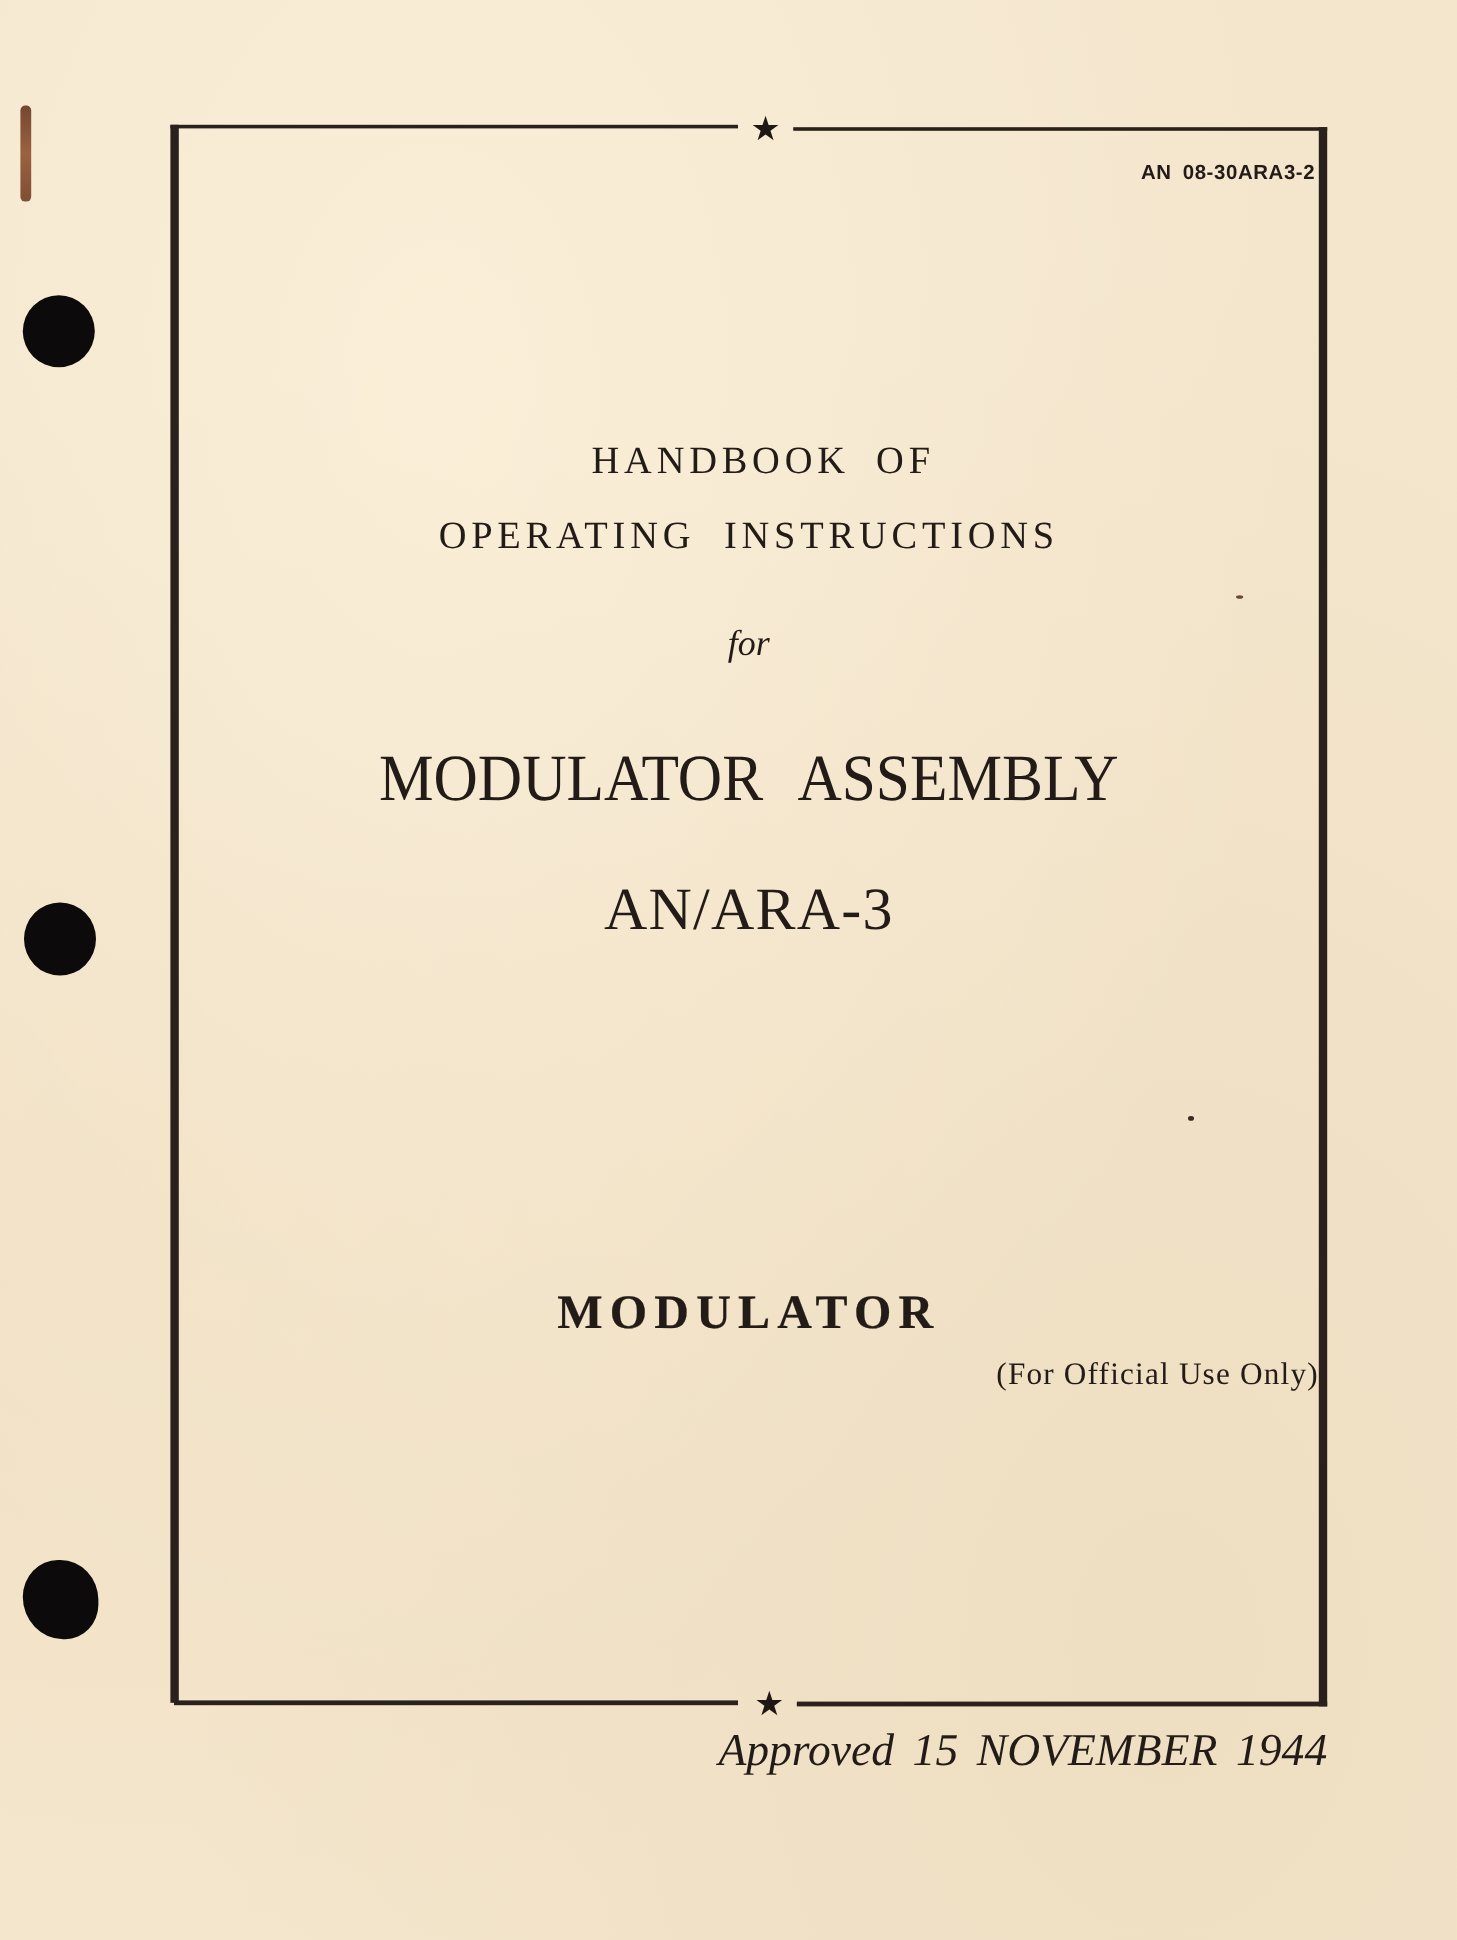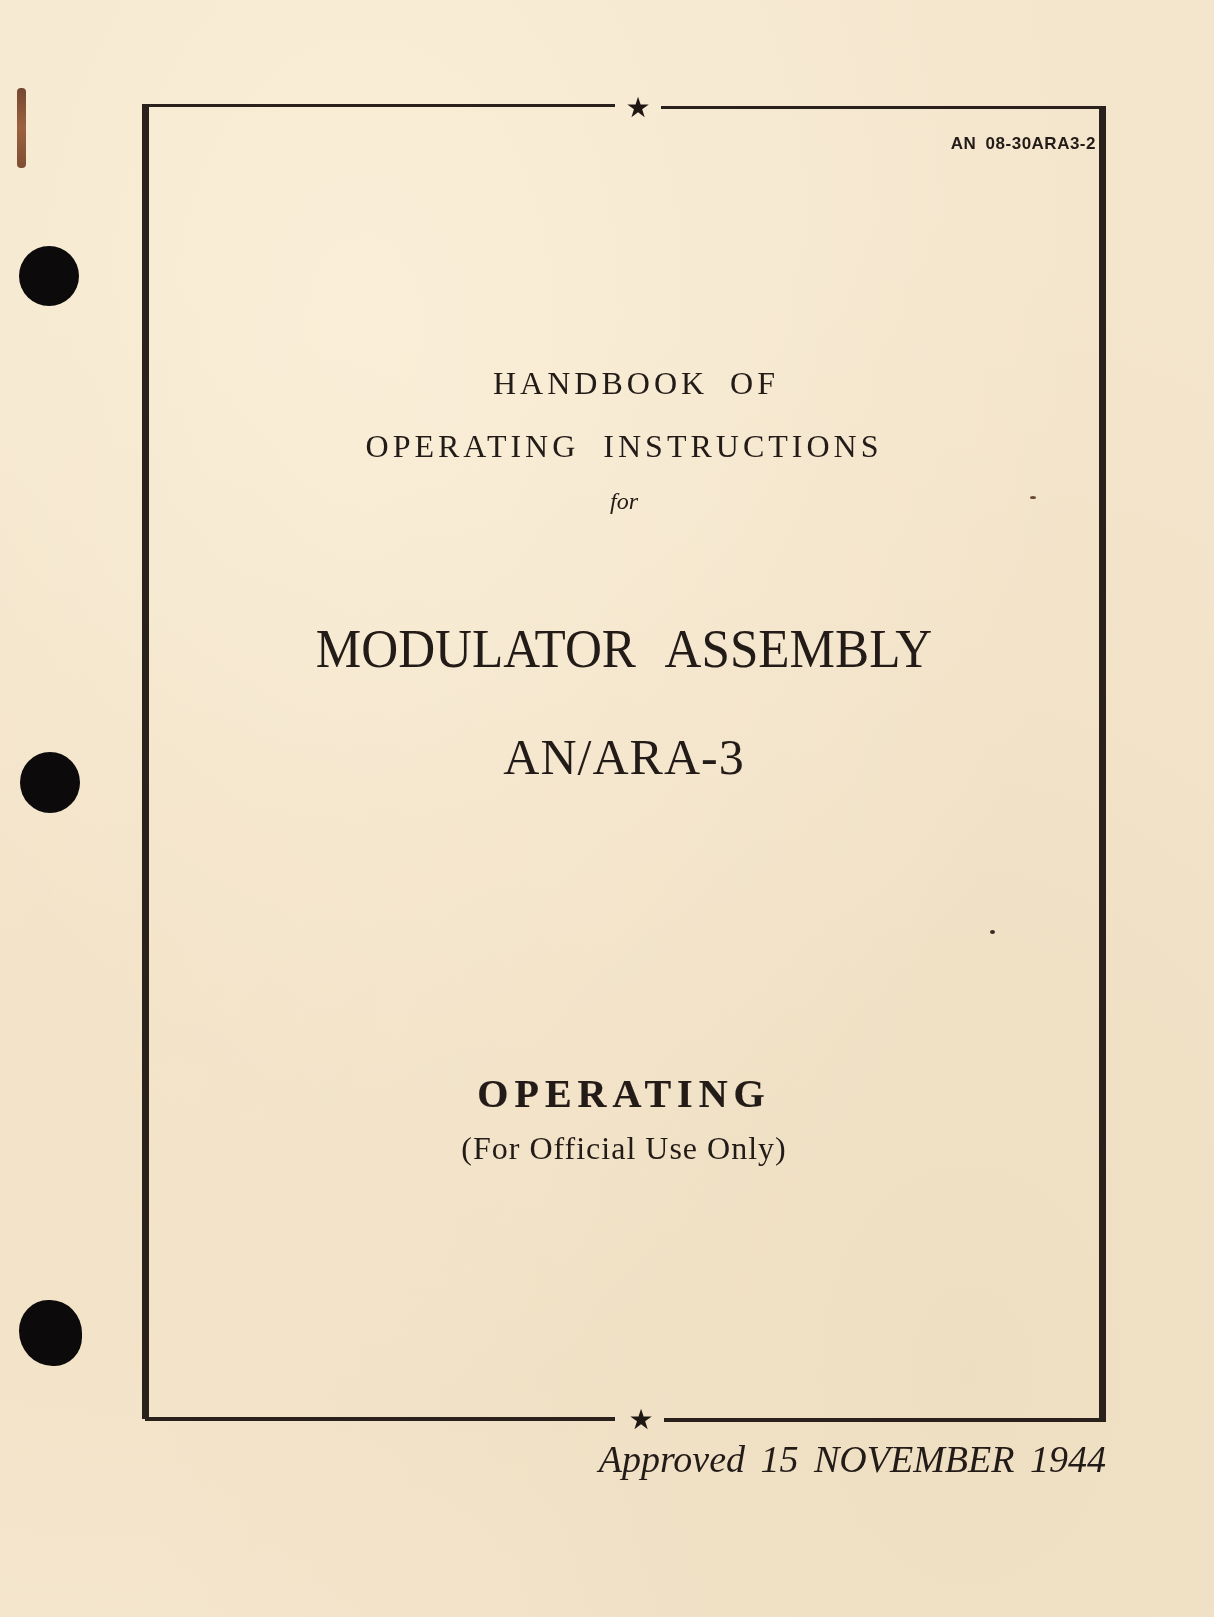--- a/index.html
+++ b/index.html
@@ -40,35 +40,35 @@
 
     .center-text { position: absolute; left: 149px; width: 950px; text-align: center; }
 
     .handbook-line {
       top: 365px; font-size: 32px; letter-spacing: 4px; word-spacing: 10px; padding-left: 12px;
     }
     .operating-line {
       top: 428px; font-size: 32px; letter-spacing: 4px; word-spacing: 12px;
     }
     .for-line {
-      top: 488px; font-size: 24px; font-style: italic;
+      top: 520px; font-size: 30px; font-style: italic;
     }
     .title-line {
       top: 617px; font-size: 55px; letter-spacing: 0px; word-spacing: 20px;
       transform: scaleX(0.93); transform-origin: center;
     }
     .model-line {
       top: 706px; font-size: 50px; letter-spacing: 1px; margin-top: 22px;
     }
     .restricted-line {
       top: 1070px; font-size: 40px; letter-spacing: 6px; font-weight: bold;
       -webkit-text-stroke: 0.2px #231b17;
     }
     .restricted-sub {
-      top: 1130px; font-size: 32px; letter-spacing: 1px;
+      top: 1130px; font-size: 26px; letter-spacing: 1px; text-align: right;
     }
 
     .approved-line {
       position: absolute; right: 108px; top: 1437px;
       font-size: 38px; font-style: italic; white-space: nowrap;
       word-spacing: 6px;
     }
 
     .punch-hole {
       position: absolute; width: 60px; height: 60px; border-radius: 50%;
@@ -105,16 +105,16 @@
 <div class="line bottom-right-line"></div>
 
 <div class="doc-number">AN 08-30ARA3-2</div>
 
 <div class="center-text handbook-line">HANDBOOK OF</div>
 <div class="center-text operating-line">OPERATING INSTRUCTIONS</div>
 <div class="center-text for-line">for</div>
 <div class="center-text title-line">MODULATOR ASSEMBLY</div>
 <div class="center-text model-line">AN/ARA-3</div>
 
-<div class="center-text restricted-line">OPERATING</div>
+<div class="center-text restricted-line">MODULATOR</div>
 <div class="center-text restricted-sub">(For Official Use Only)</div>
 
 <div class="approved-line">Approved 15 NOVEMBER 1944</div>
 
 </body></html>

